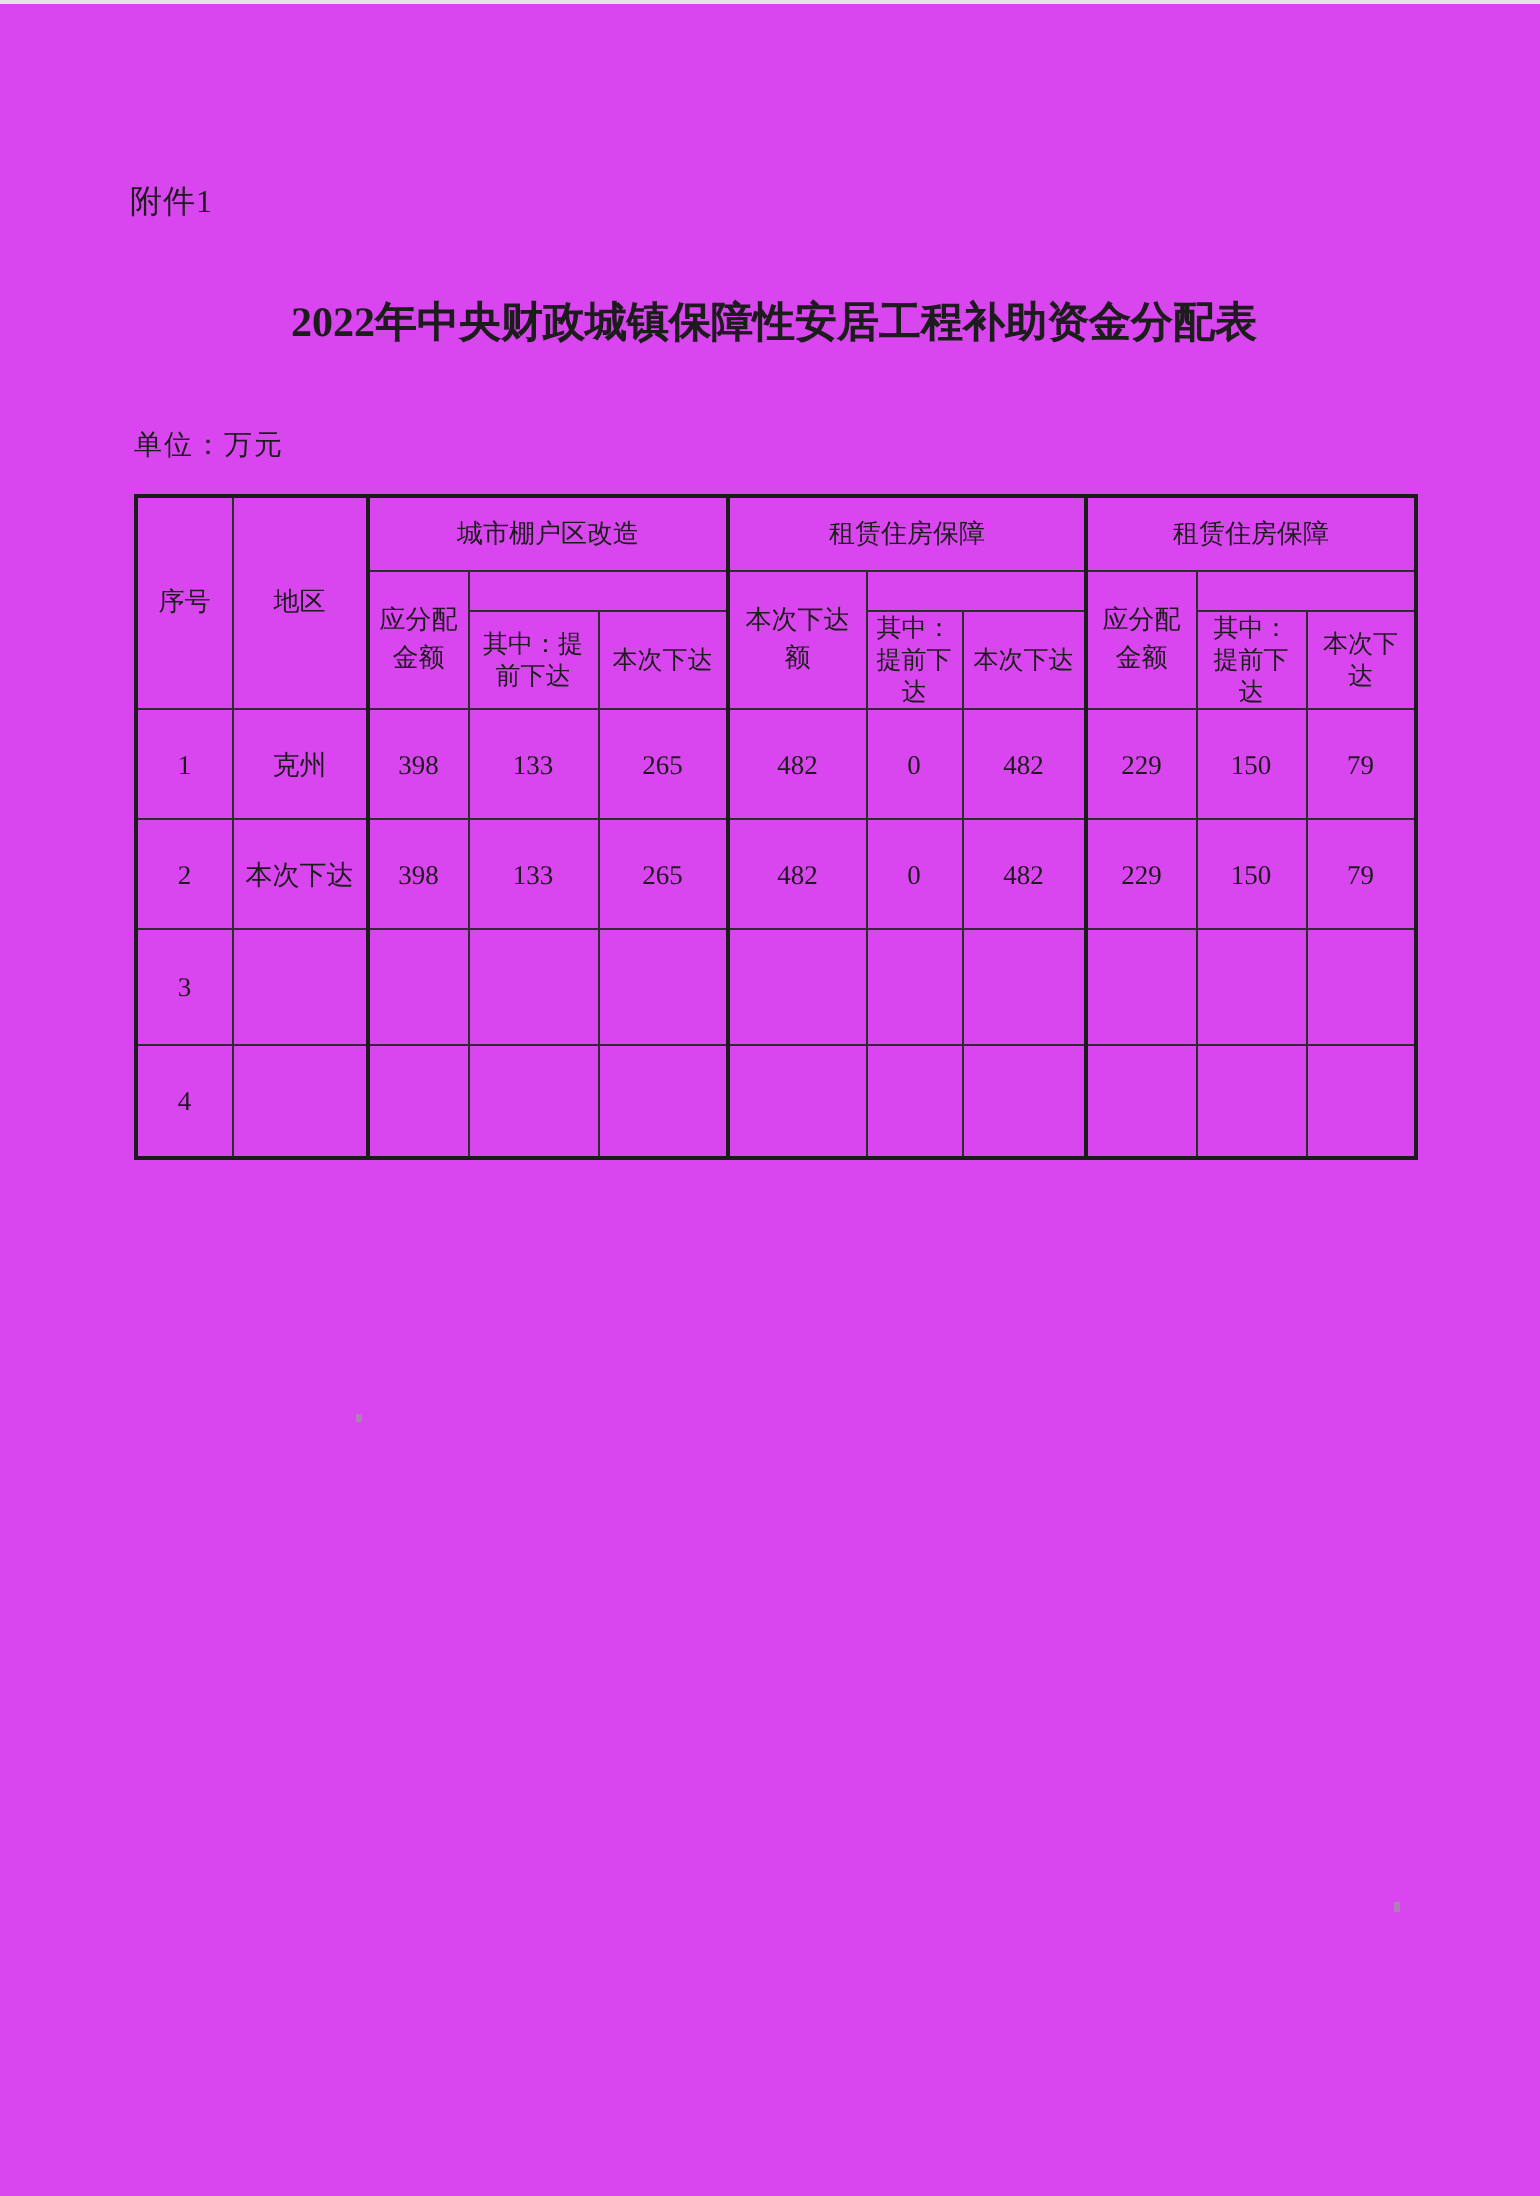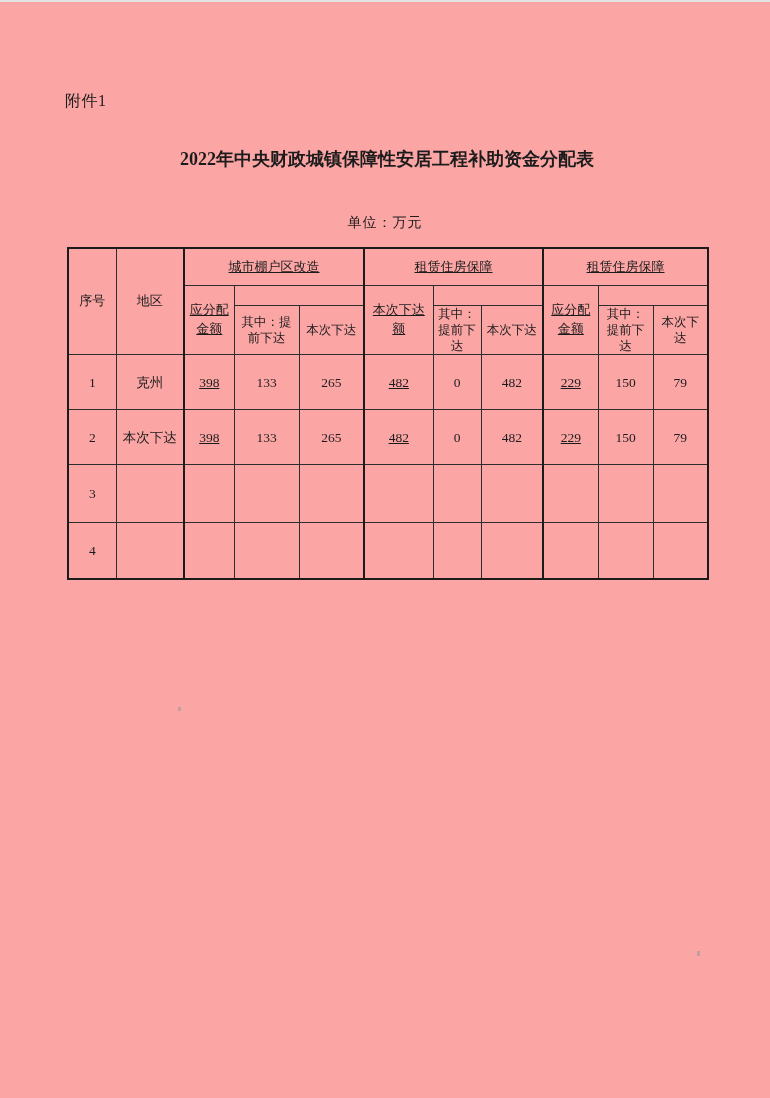--- a/index.html
+++ b/index.html
@@ -4,56 +4,56 @@
 <style>
   html, body { margin: 0; padding: 0; }
   body {
     width: 770px; height: 1098px;
     background: #ffffff;
     font-family: "Liberation Serif", "DejaVu Serif", serif;
     color: #1c1c1c;
     position: relative;
     overflow: hidden;
   }
-  .page { position: absolute; inset: 0; background: #fca5a5; }
+  .page { position: absolute; inset: 0; background: #d946ef; }
   .scan-edge {
     position: absolute; top: 0; left: 0; right: 0; height: 2px;
     background: #e3e3e3;
   }
   .attachment {
     position: absolute; left: 65px; top: 91px;
     font-size: 16px; letter-spacing: 0.5px;
   }
   .title {
     position: absolute; left: 67px; top: 147px; width: 640px;
     margin: 0; text-align: center;
-    font-size: 18px; font-weight: bold; letter-spacing: 0px;
+    font-size: 21px; font-weight: bold; letter-spacing: 0px;
     white-space: nowrap;
   }
   .unit {
     position: absolute; left: 67px; top: 214px; width: 636px;
-    text-align: center; font-size: 14px; letter-spacing: 1px;
+    text-align: left; font-size: 14px; letter-spacing: 1px;
   }
   table.alloc {
     position: absolute; left: 67px; top: 247px;
     width: 640px;
     border-collapse: collapse; table-layout: fixed;
     border: 2px solid #1b1b1b;
   }
   table.alloc th, table.alloc td {
     border: 1px solid #2d2d2d;
     font-weight: normal;
     text-align: center; vertical-align: middle;
     padding: 0 2px;
     font-size: 13px; line-height: 1.42;
     overflow: hidden;
   }
   table.alloc td { font-size: 13.5px; }
   .pre { white-space: pre-line; }
-  .thickL { border-left-width: 2px !important; border-left-color: #1b1b1b !important; text-decoration: underline; }
+  .thickL { border-left-width: 2px !important; border-left-color: #1b1b1b !important; }
   tr.h1 { height: 37px; }
   tr.h2 { height: 20px; }
   tr.h3 { height: 47px; }
   tr.d1 { height: 55px; }
   tr.d2 { height: 55px; }
   tr.d3 { height: 58px; }
   tr.d4 { height: 56px; }
   tr.h3 th { font-size: 12.5px; line-height: 1.3; }
   .speck { position: absolute; background: #9c9c9c; opacity: 0.65; }
   .speck.s1 { left: 178px; top: 707px; width: 3px; height: 4px; }

